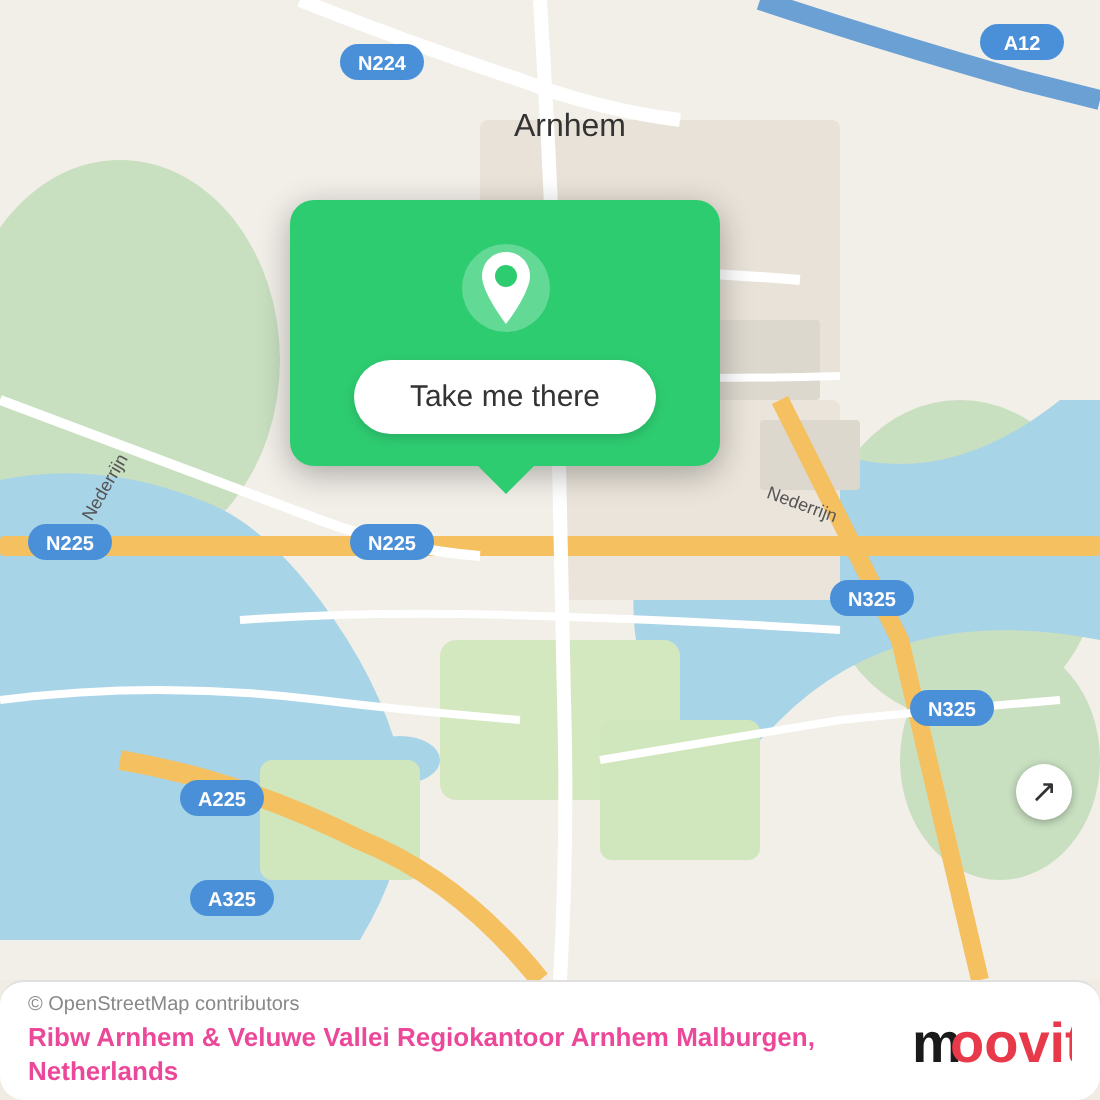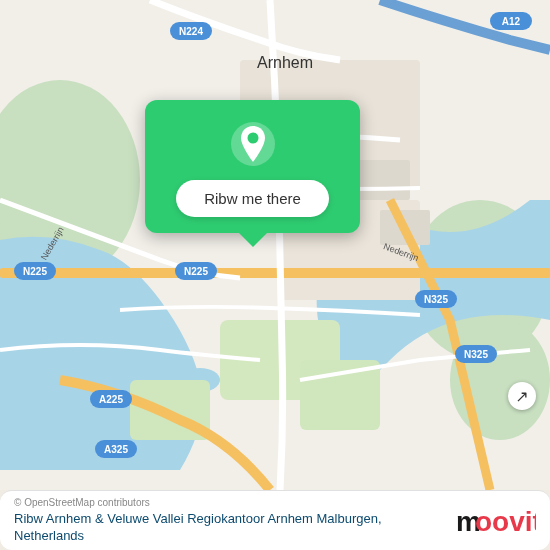--- a/index.html
+++ b/index.html
@@ -97,22 +97,22 @@
     }
 
     #bottom-text .copyright {
       font-size: 10px;
       color: #888888;
       margin-bottom: 3px;
     }
 
     #bottom-text .location-name {
       font-size: 13px;
-      color: #0c4a6e;
-      font-weight: 400;
+      color: #ec4899;
+      font-weight: 700;
       line-height: 1.3;
     }
 
     .moovit-logo {
       display: flex;
       align-items: center;
       flex-shrink: 0;
       margin-left: 10px;
     }
 
@@ -229,21 +229,21 @@
   </svg>
 
   <div id="popup-card">
 
     <svg class="location-icon" viewBox="0 0 48 48" xmlns="http://www.w3.org/2000/svg">
       <circle cx="24" cy="24" r="22" fill="rgba(255,255,255,0.25)"></circle>
       <path d="M24 6 C17 6 12 11.5 12 18 C12 26.5 24 42 24 42 C24 42 36 26.5 36 18 C36 11.5 31 6 24 6 Z" fill="white"></path>
       <circle cx="24" cy="18" r="5.5" fill="#2ecc71"></circle>
     </svg>
 
-    <button class="take-me-btn">Ribw me there</button>
+    <button class="take-me-btn">Take me there</button>
   </div>
 
   <div class="direction-arrow">
     ↗
   </div>
 </div>
 
 <div id="bottom-bar">
   <div id="bottom-text">
     <div class="copyright">© OpenStreetMap contributors</div>

